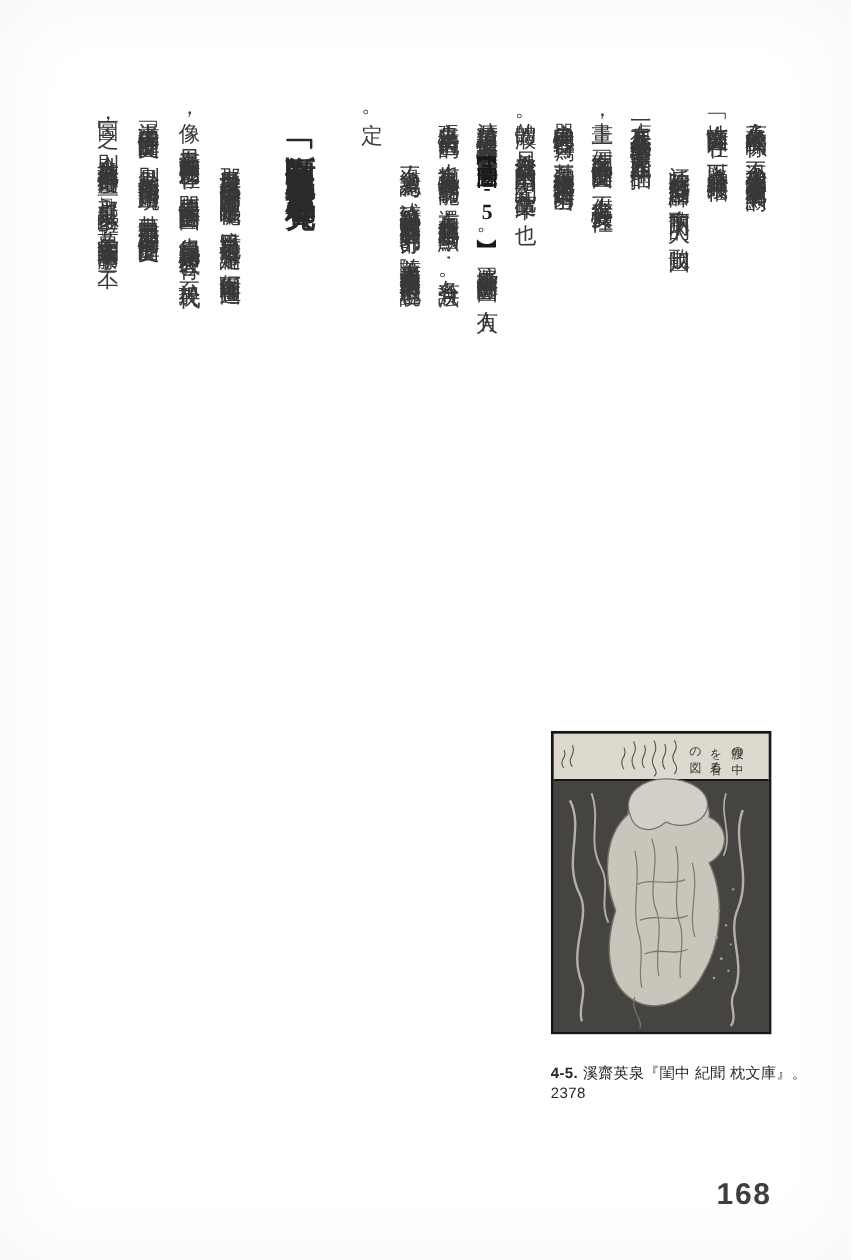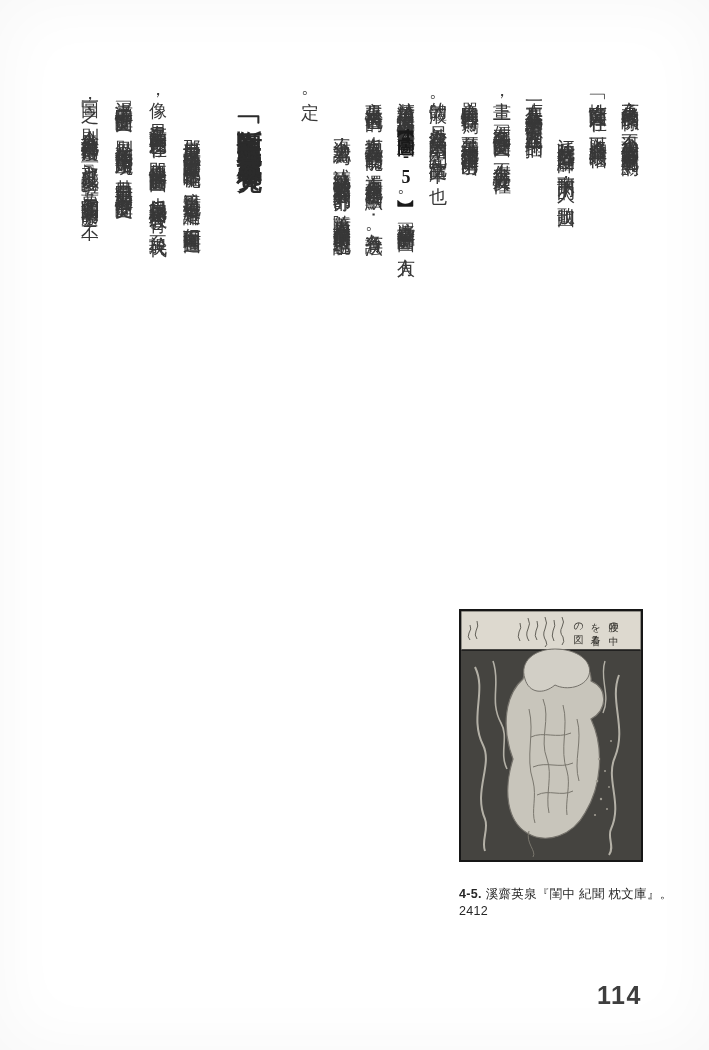--- a/index.html
+++ b/index.html
@@ -121,19 +121,19 @@
         <circle cx="136" cy="206" r="1.1"></circle>
           <circle cx="152" cy="132" r="1"></circle>
       </g>
     </svg>
 
     <div class="band-col" style="left:148px">腰の中</div>
     <div class="band-col" style="left:130px">を看る</div>
     <div class="band-col" style="left:113px">の図</div>
     <figcaption>
       <span class="cap-label">4-5.</span><span>溪齋英泉『閨中 紀聞 枕文庫』。</span>
-      <span class="cap-year">2412</span>
+      <span class="cap-year">2378</span>
     </figcaption>
   </figure>
 
-  <div class="pagenum">114</div>
+  <div class="pagenum">168</div>
 
 </div>
 
 </body></html>

